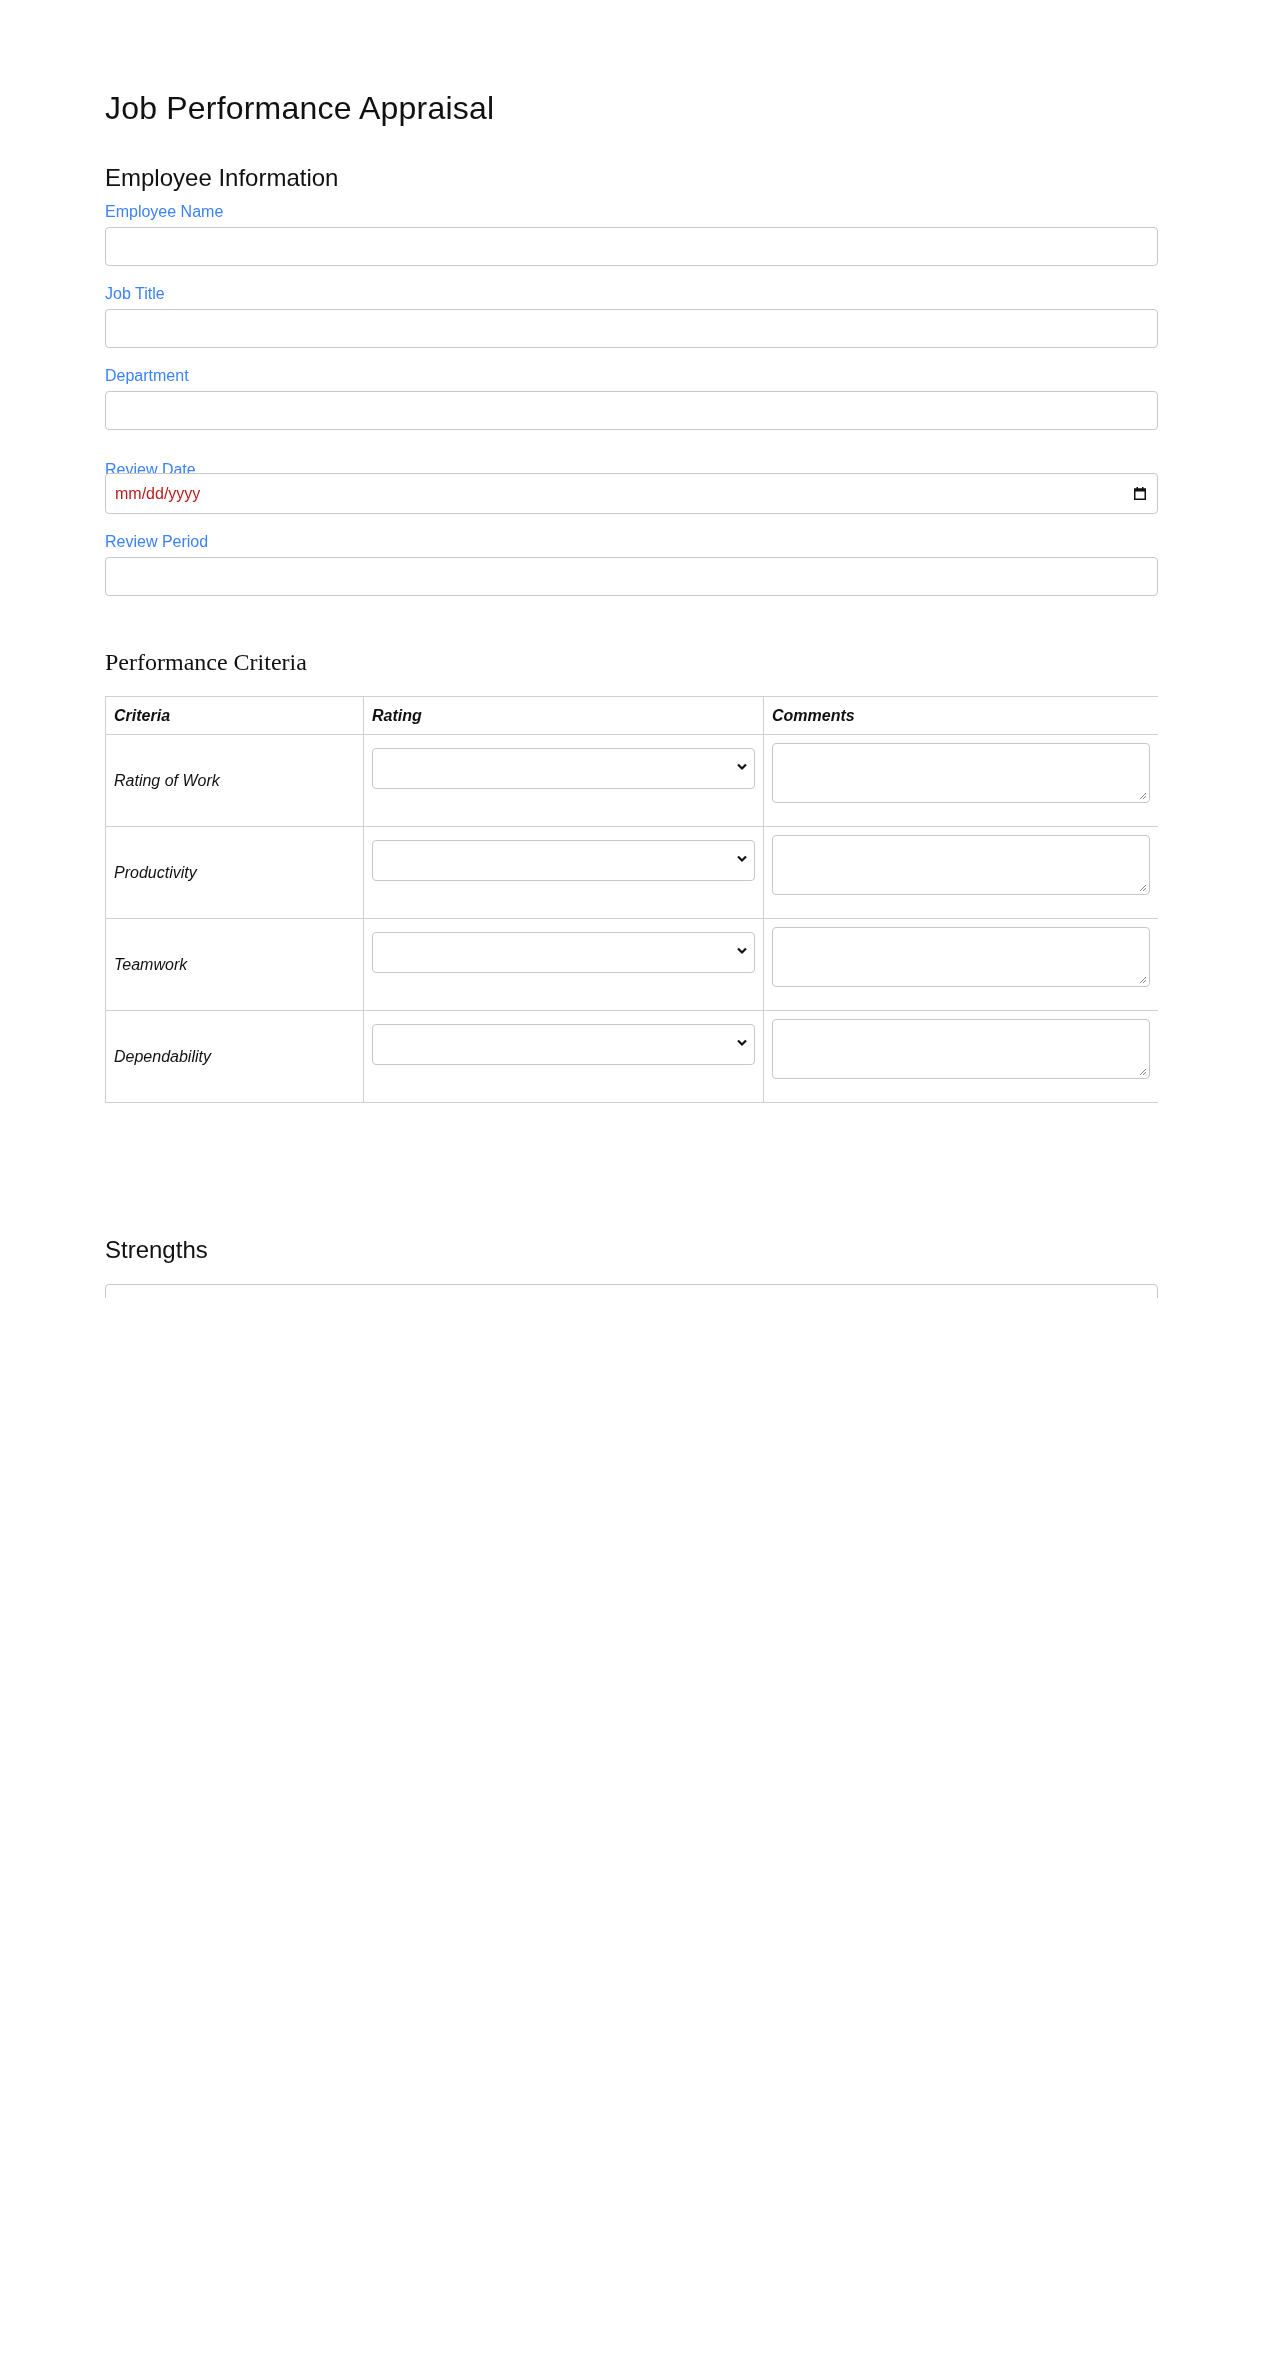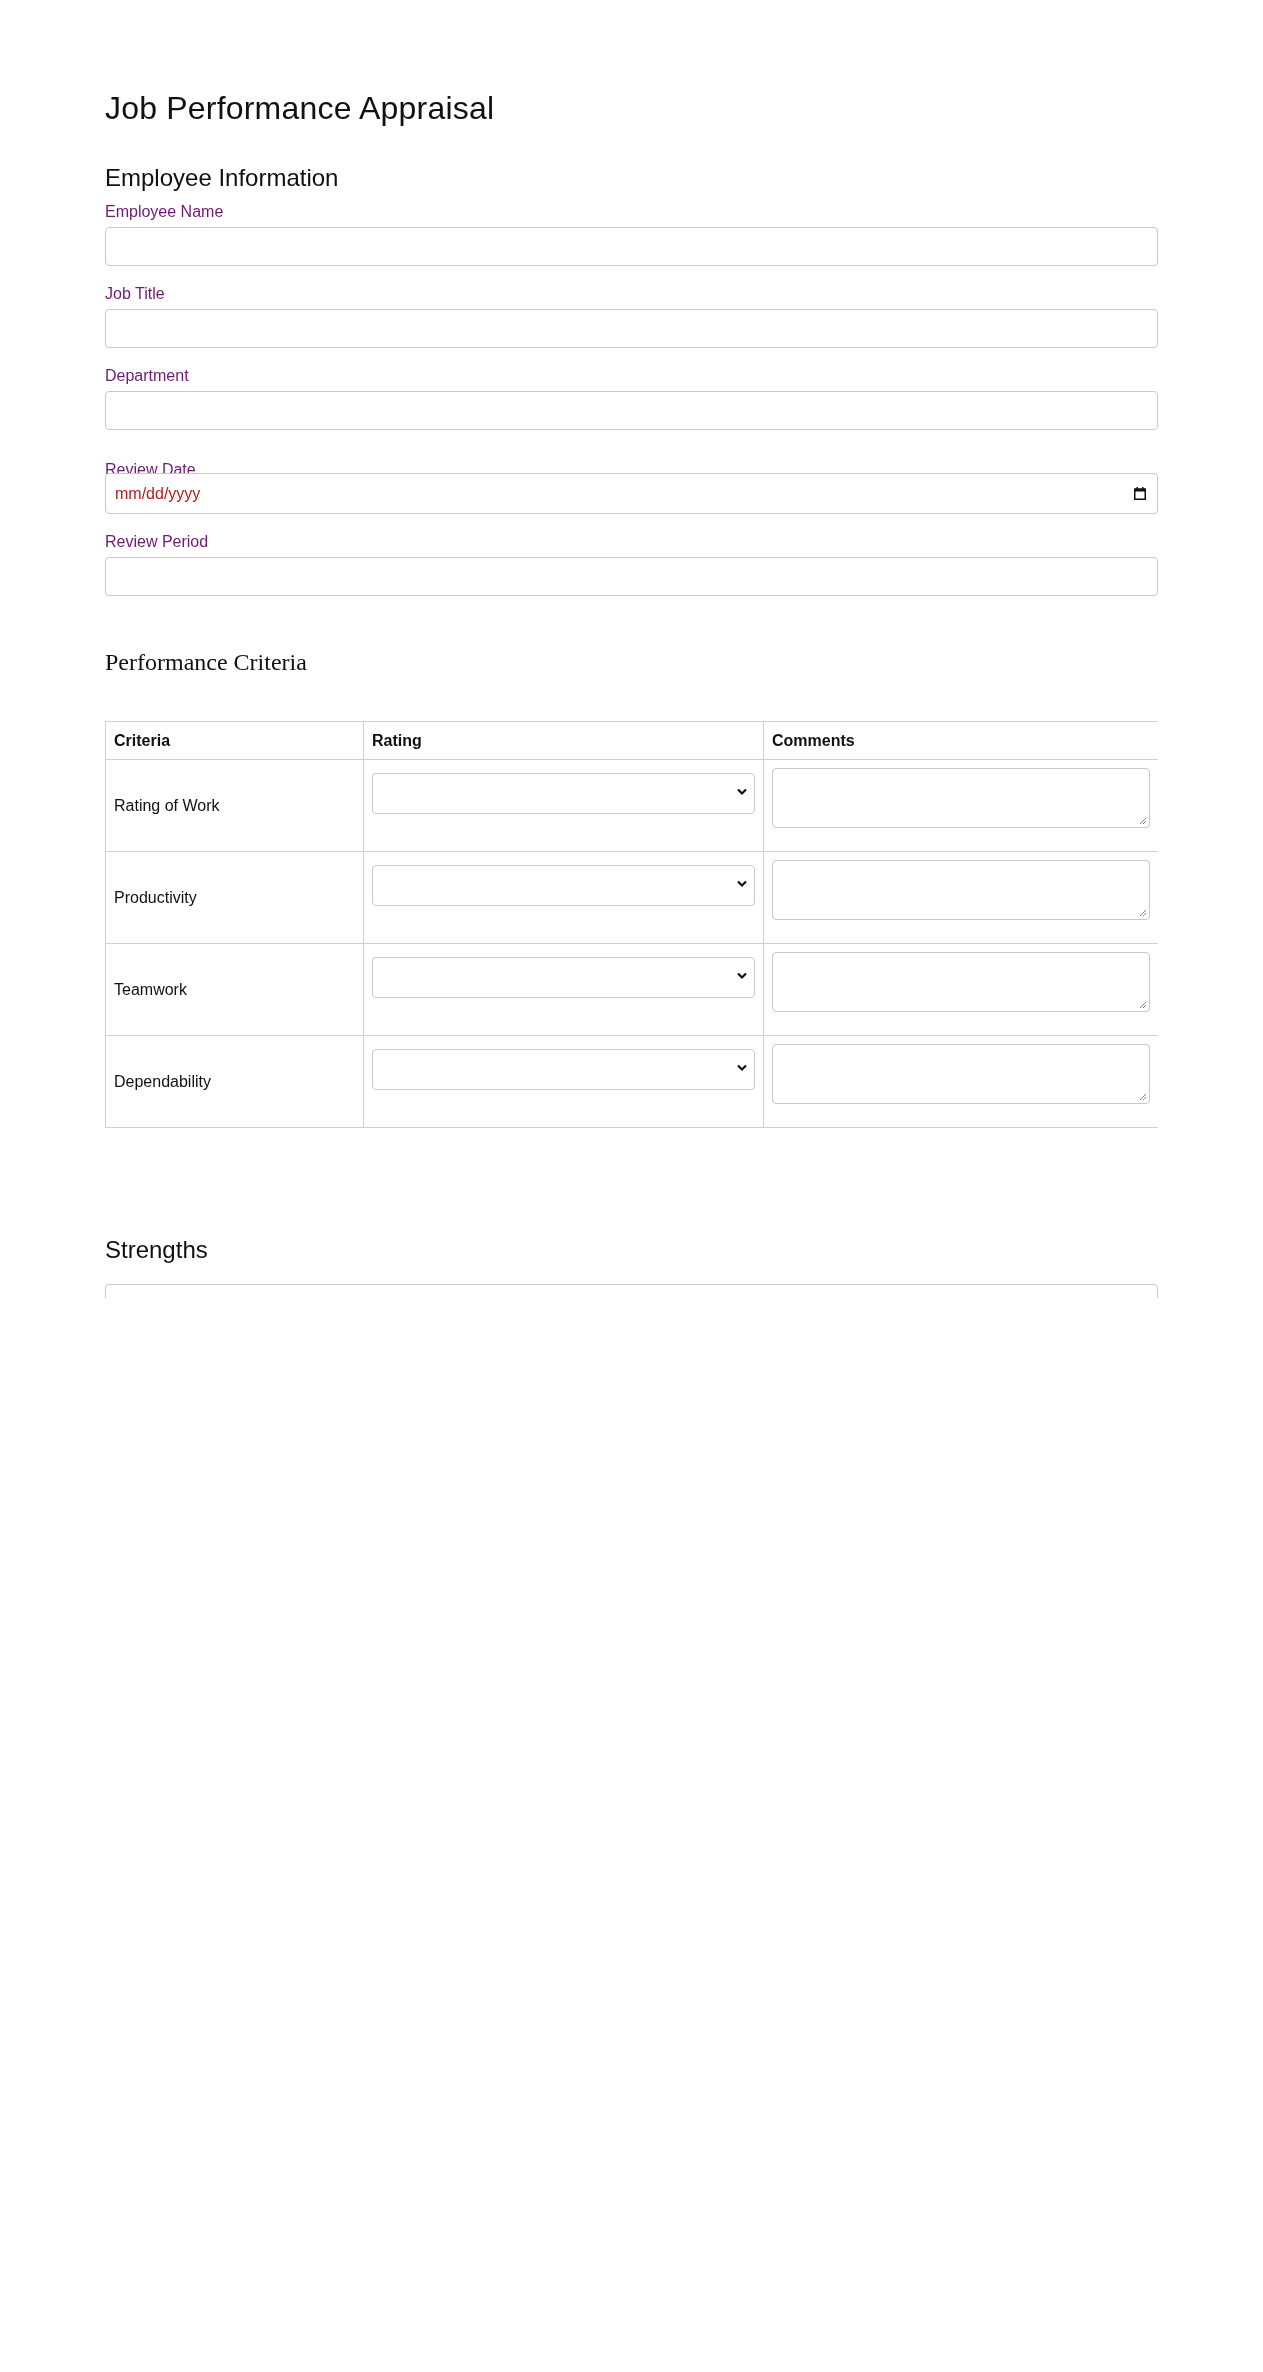--- a/index.html
+++ b/index.html
@@ -44,21 +44,21 @@
       margin: 0;
       font-size: 24px;
       font-weight: 500;
       line-height: 36px;
     }
     .label {
       position: absolute;
       left: 0;
       font-size: 16px;
       line-height: 24px;
-      color: #701a75;
+      color: #3b82f6;
     }
     .input {
       position: absolute;
       left: 0;
       width: 1053px;
       height: 39px;
       box-sizing: border-box;
       border: 1px solid #c8c8c8;
       border-radius: 4px;
       background: #fff;
@@ -77,24 +77,25 @@
     .cal-icon {
       position: absolute;
       right: 11px;
       top: 13px;
       width: 12px;
       height: 13px;
     }
     table.criteria {
       position: absolute;
       left: 0;
-      top: 721px;
+      top: 696px;
       width: 1053px;
       border-collapse: collapse;
       table-layout: fixed;
+      font-style: italic;
     }
     table.criteria th, table.criteria td {
       border: 1.5px solid #d0d0d0;
       padding: 0 8px;
       text-align: left;
       vertical-align: middle;
       font-size: 16px;
     }
     table.criteria th {
       height: 37px;

